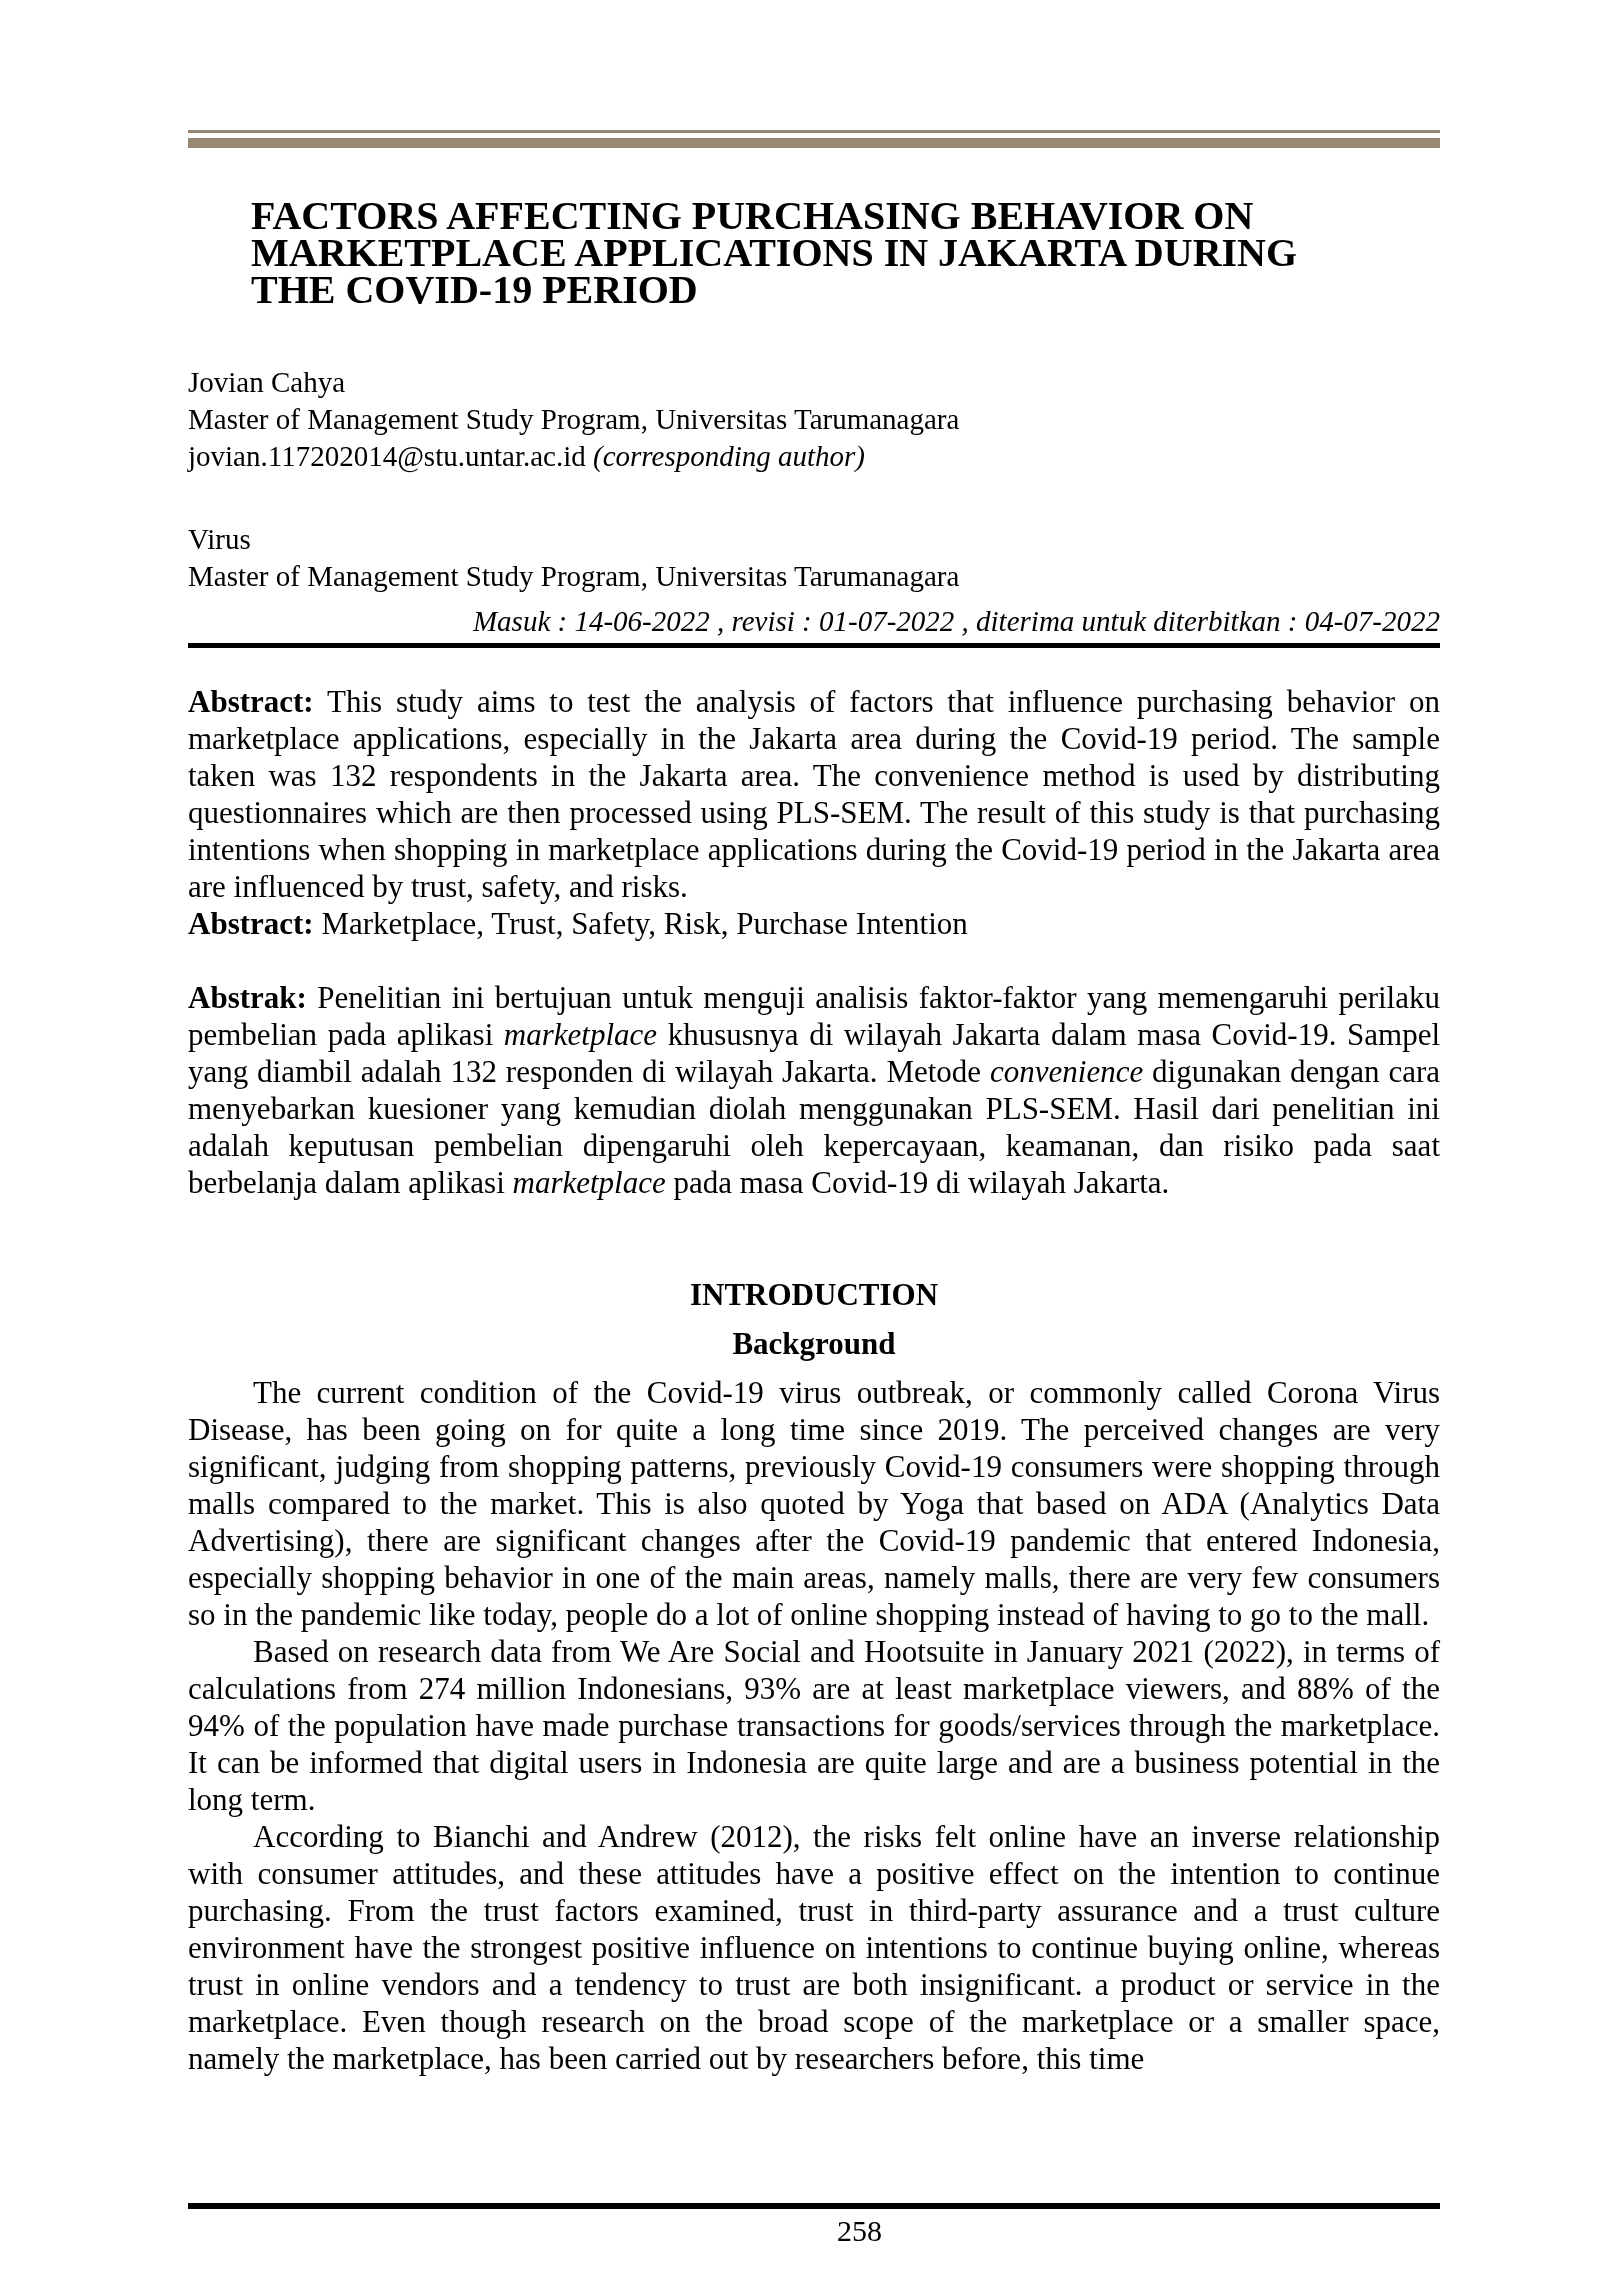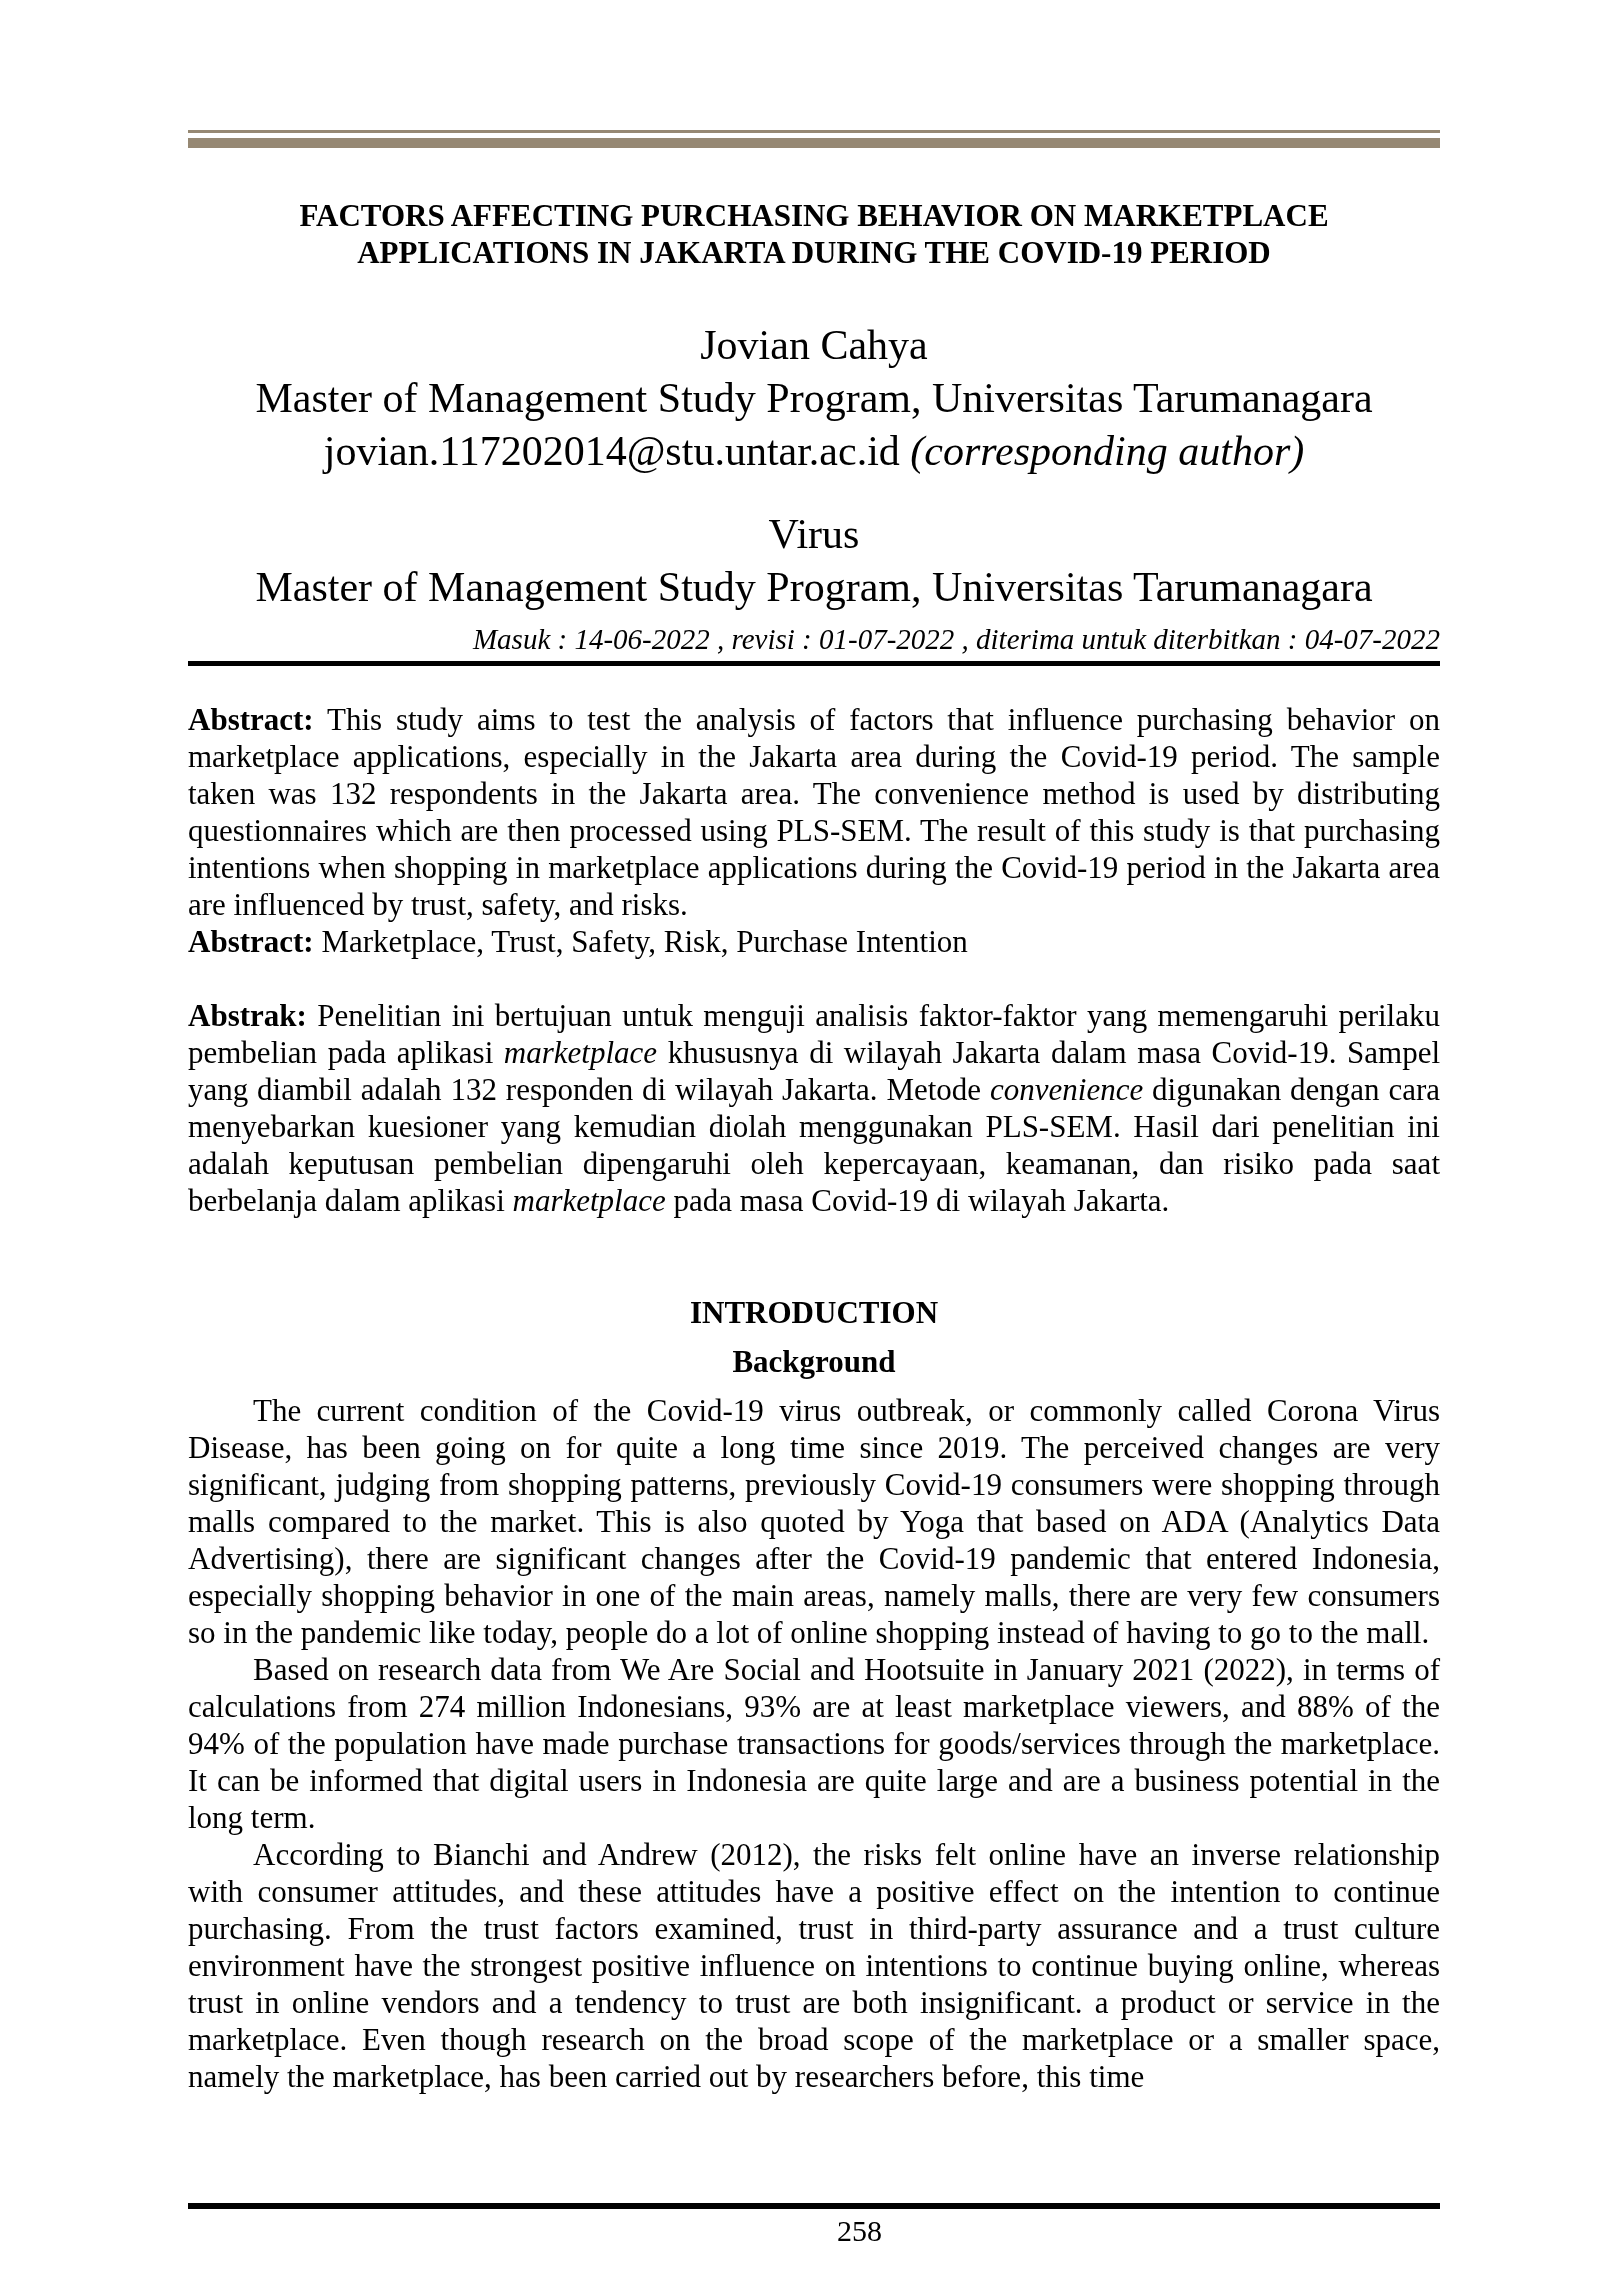--- a/index.html
+++ b/index.html
@@ -11,25 +11,25 @@
     font-family:"Liberation Serif","DejaVu Serif",serif;
     overflow:hidden;
   }
   .content { position:absolute; left:188px; top:0; width:1252px; }
 
   .rule-thin  { height:3.3px;  background:#968873; margin-top:130px; }
   .rule-thick { height:9.8px; background:#968873; margin-top:4.6px; }
 
   .title {
     margin:49px auto 0; max-width:1126px;
-    font-size:31px; line-height:37px; font-weight:bold;
-    text-align:center;
+    font-size:40px; line-height:37px; font-weight:bold;
+    text-align:left;
   }
 
-  .author-block p { margin:16px; font-size:42px; line-height:37px; text-align:center; }
+  .author-block p { margin:0; font-size:29px; line-height:37px; }
   .author-block.first  { margin-top:56px; }
   .author-block.second { margin-top:46px; }
   .italic { font-style:italic; }
 
   .dates {
     margin:9.2px 0 0; font-size:29px; line-height:34px;
     font-style:italic; text-align:right;
   }
 
   .rule-black { height:5.2px; background:#000000; margin-top:5.2px; }

